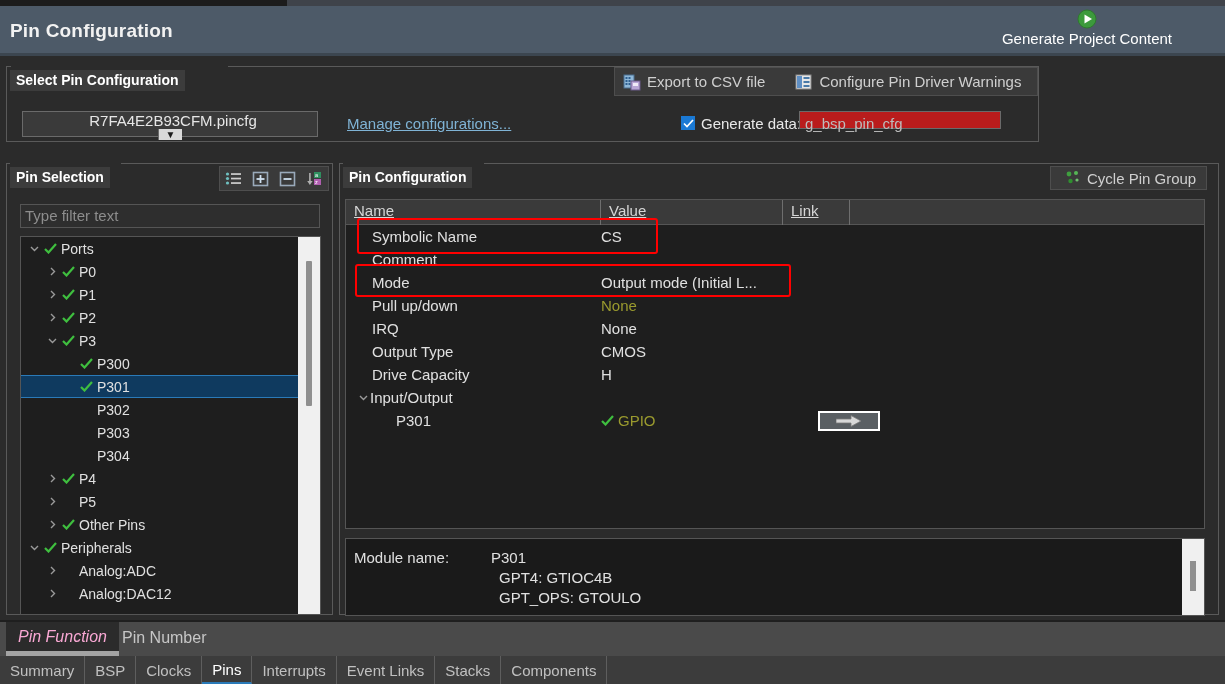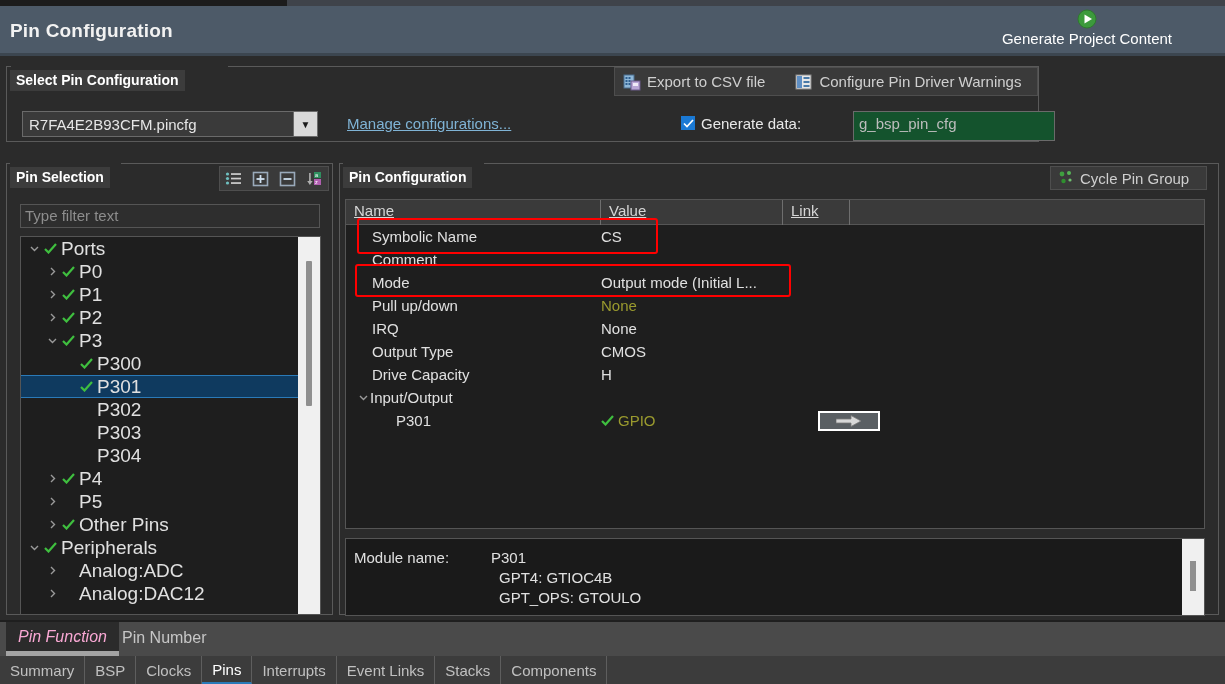--- a/index.html
+++ b/index.html
@@ -56,42 +56,42 @@
     background:#3a3a3a; border:1px solid #4e4e4e;
     display:flex; align-items:center; gap:10px; padding-left:8px;
   }
   .tb-item { display:flex; align-items:center; gap:6px; cursor:pointer; }
   .tb-label { font-size:15px; color:#cfcfcf; }
   .tb-gap { width:10px; }
 
   .cfg-select {
     position:absolute; left:22px; top:111px; width:296px; height:26px;
     background:#3a3a3a; border:1px solid #6a6a6a;
-    display:flex; align-items:center;
+    display:flex; align-items:center;flex-direction:column;
   }
   .cfg-select-text { flex:1; font-size:15px; color:#e6e6e6; padding-left:6px; }
   .cfg-select-arrow {
     width:24px; height:24px; background:#d9d9d9; border-left:1px solid #6a6a6a;
     display:flex; align-items:center; justify-content:center;
     color:#1a1a1a; font-size:10px;
   }
   .manage-link {
     position:absolute; left:347px; top:115px;
     font-size:15px; color:#7fb3d5; text-decoration:underline; cursor:pointer;
   }
   .gen-data-chk {
     position:absolute; left:681px; top:116px; width:14px; height:14px;
     background:#1a79d4; border:1px solid #1a79d4;
     display:flex; align-items:center; justify-content:center;
   }
   .gen-data-chk svg { display:block; }
   .gen-data-label { position:absolute; left:701px; top:115px; font-size:15px; color:#e8e8e8; }
   .gen-data-input {
-    position:absolute; left:853px; top:111px; width:202px; height:30px;
-    background:#14532d; border:1px solid #6a6a6a;
+    position:absolute; left:799px; top:111px; width:202px; height:18px;
+    background:#b91c1c; border:1px solid #6a6a6a;
     font-size:15px; color:#bdbdbd; padding:3px 0 0 5px;
   }
 
   
   .grp-pinsel {
     position:absolute; left:6px; top:163px; width:327px; height:452px;
     border:1px solid #5a5a5a; border-top:none; background:#2b2b2b;
   }
   .grp-pinsel-topline-l { position:absolute; left:6px; top:163px; width:4px; height:1px; background:#5a5a5a; }
   .grp-pinsel-topline-r { position:absolute; left:121px; top:163px; width:212px; height:1px; background:#5a5a5a; }
@@ -111,21 +111,21 @@
     position:absolute; left:20px; top:204px; width:300px; height:24px;
     background:#2e2e2e; border:1px solid #555;
     color:#8d8d8d; font-size:15px; padding:2px 0 0 4px;
   }
   .tree-wrap {
     position:absolute; left:20px; top:236px; width:301px; height:379px;
     background:#1e1e1e; border:1px solid #555; overflow:hidden;
   }
   .tree-inner { position:absolute; left:0; top:0; width:277px; }
   .tree-row {
-    height:23px; display:flex; align-items:center; font-size:19px; color:#e0e0e0;
+    height:23px; display:flex; align-items:center; font-size:14px; color:#e0e0e0;
     white-space:nowrap; cursor:pointer;
   }
   .tree-row.sel { background:#0f3a5f; border:1px solid #2a7ab8; border-left:none; border-right:none; }
   .twisty { width:14px; height:23px; display:flex; align-items:center; justify-content:center; color:#9a9a9a; }
   .chk { width:18px; display:flex; align-items:center; justify-content:center; }
   .tree-label { padding-left:2px; }
   .tree-scrollbar {
     position:absolute; left:277px; top:0; width:23px; height:377px; background:#f0f0f0;
   }
   .tree-thumb {
@@ -141,21 +141,21 @@
   .grp-pincfg-topline-l { position:absolute; left:339px; top:163px; width:4px; height:1px; background:#5a5a5a; }
   .grp-pincfg-topline-r { position:absolute; left:484px; top:163px; width:735px; height:1px; background:#5a5a5a; }
   .pincfg-title {
     position:absolute; left:343px; top:167px;
     background:#3c3c3c; color:#ffffff; font-weight:bold; font-size:14px;
     padding:2px 6px 3px 6px;
   }
   .cycle-btn {
     position:absolute; left:1050px; top:166px; width:157px; height:24px;
     background:#3a3a3a; border:1px solid #4e4e4e;
-    display:flex; align-items:center; gap:6px; padding-left:7px; cursor:pointer;
+    display:flex; align-items:center; gap:6px; padding-left:14px; cursor:pointer;
   }
   .cycle-label { font-size:15px; color:#cfcfcf; }
 
   .table-wrap {
     position:absolute; left:345px; top:199px; width:860px; height:330px;
     border:1px solid #555; background:#1e1e1e;
   }
   .thead { display:flex; height:25px; background:#3a3a3a; border-bottom:1px solid #555; }
   .th {
     font-size:15px; color:#d6d6d6; padding:2px 0 0 8px;

